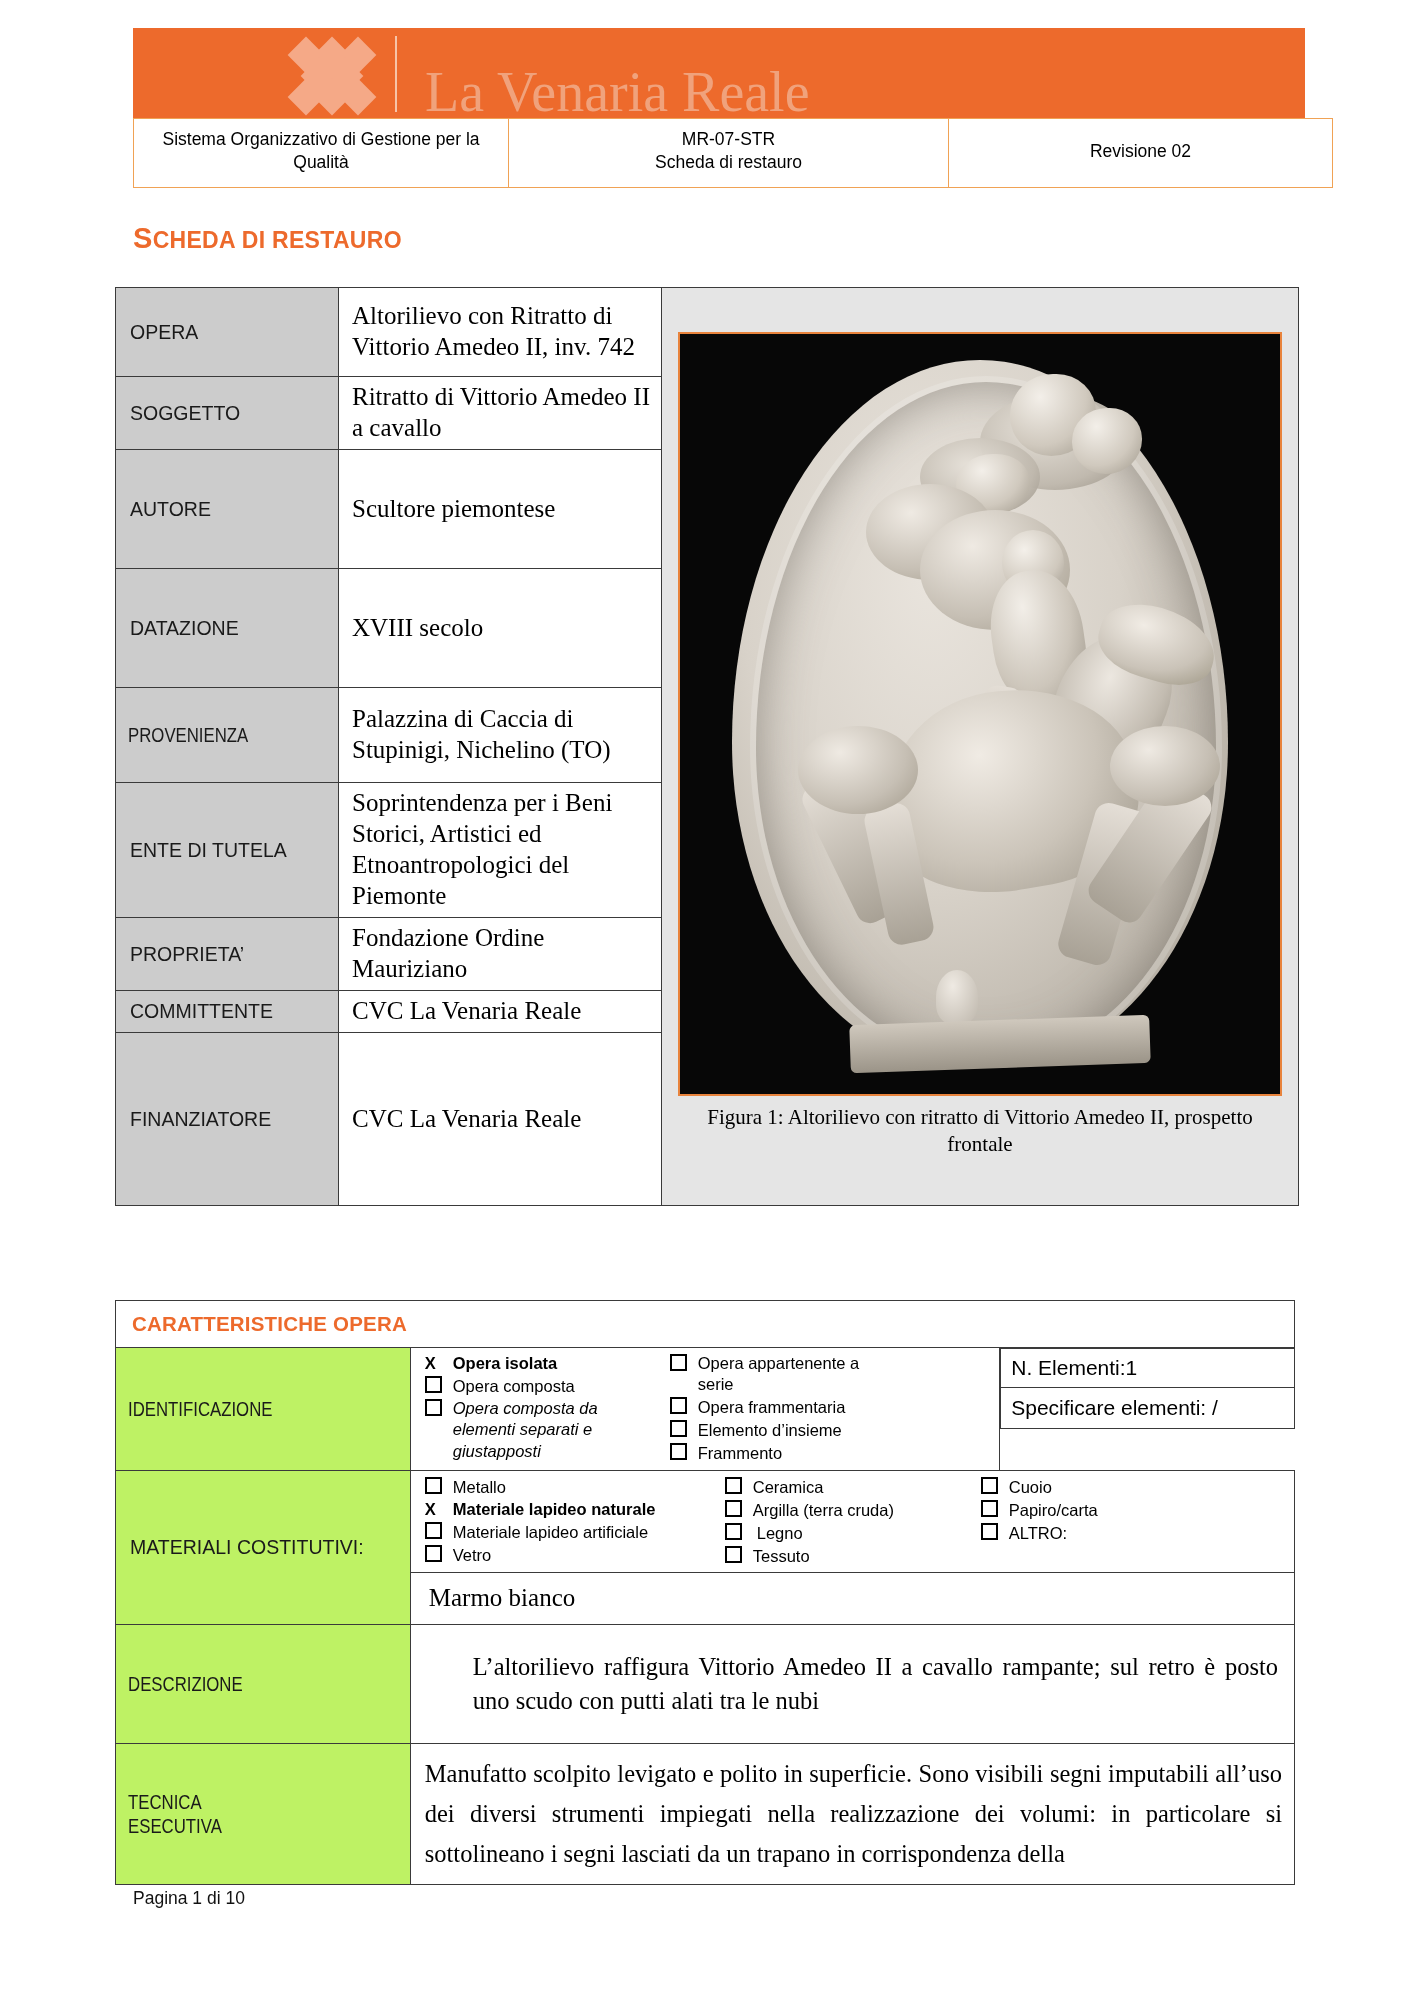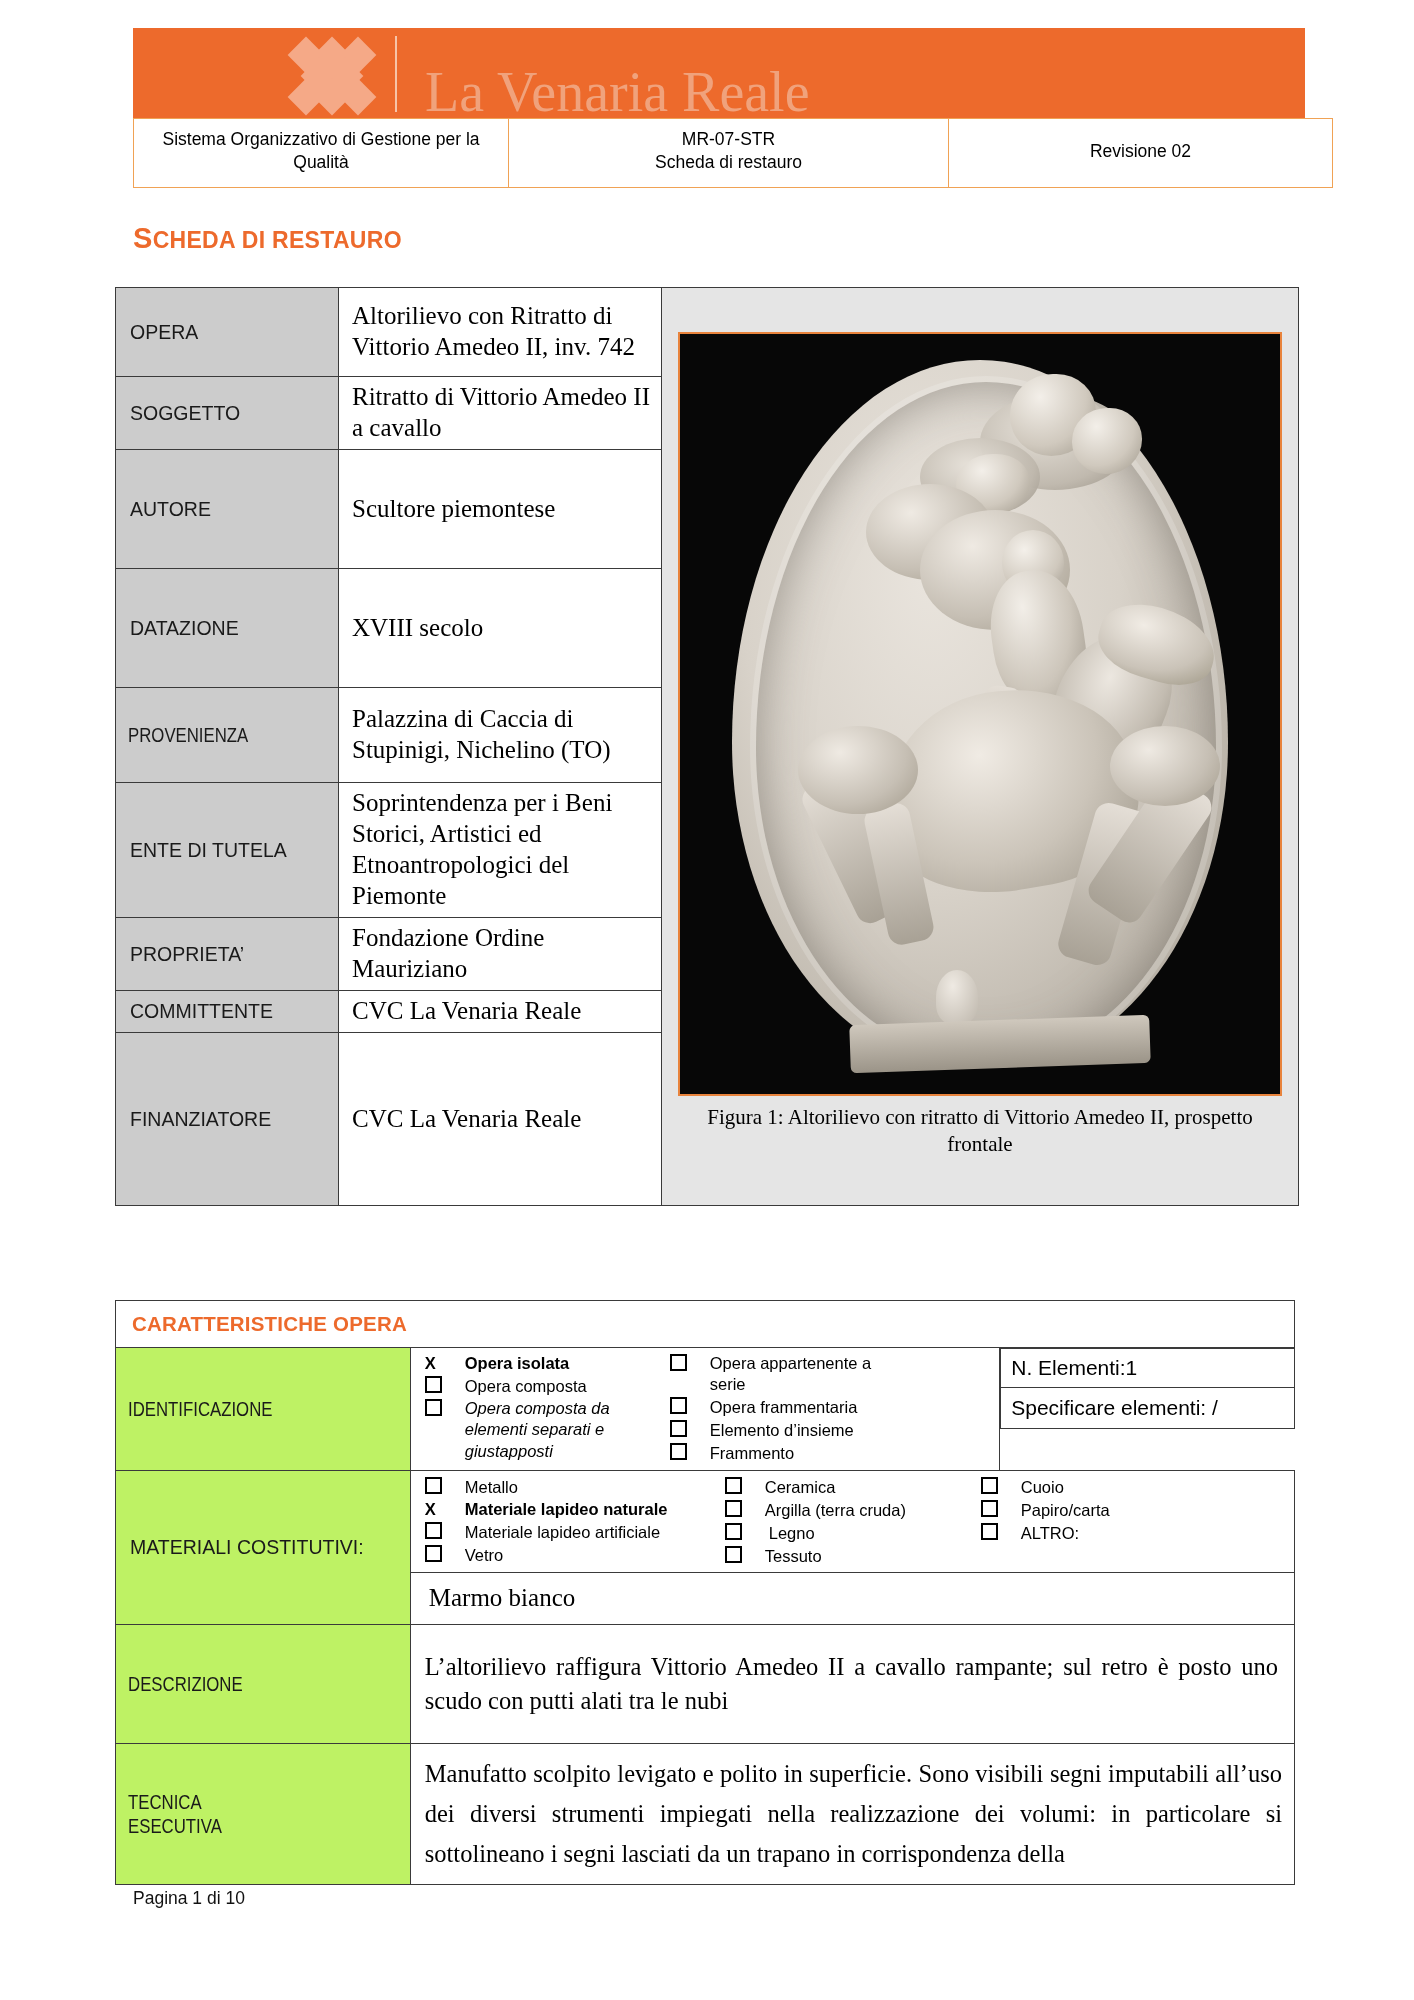--- a/index.html
+++ b/index.html
@@ -216,21 +216,21 @@
     line-height: 1.33;
   }
   .cb-empty {
     display: inline-block;
     width: 13px;
     height: 13px;
     border: 2px solid #000;
     position: relative;
     top: 1px;
   }
-  .cb-txt { padding-left: 2px; margin-left: 12px; }
+  .cb-txt { padding-left: 2px; }
   .cb-txt.wrap { white-space: normal; line-height: 1.3; }
 
   .nelem {
     font-size: 21px;
     padding: 7px 0 7px 10px;
     border-bottom: 1px solid #3a3a3a;
   }
   .specel {
     font-size: 21px;
     line-height: 1.3;
@@ -241,20 +241,21 @@
     font-family: "Liberation Serif", serif;
     font-size: 25px;
     padding: 11px 0 12px 18px;
   }
   .desc-txt {
     font-family: "Liberation Serif", serif;
     font-size: 24.5px;
     line-height: 1.42;
     padding: 12px 16px 12px 14px;
     text-align: justify;
+    margin-left: 48px;
   }
   .tec-txt {
     font-family: "Liberation Serif", serif;
     font-size: 24.5px;
     line-height: 1.62;
     padding: 10px 12px 10px 14px;
     text-align: justify;
   }
 
   .footer {

